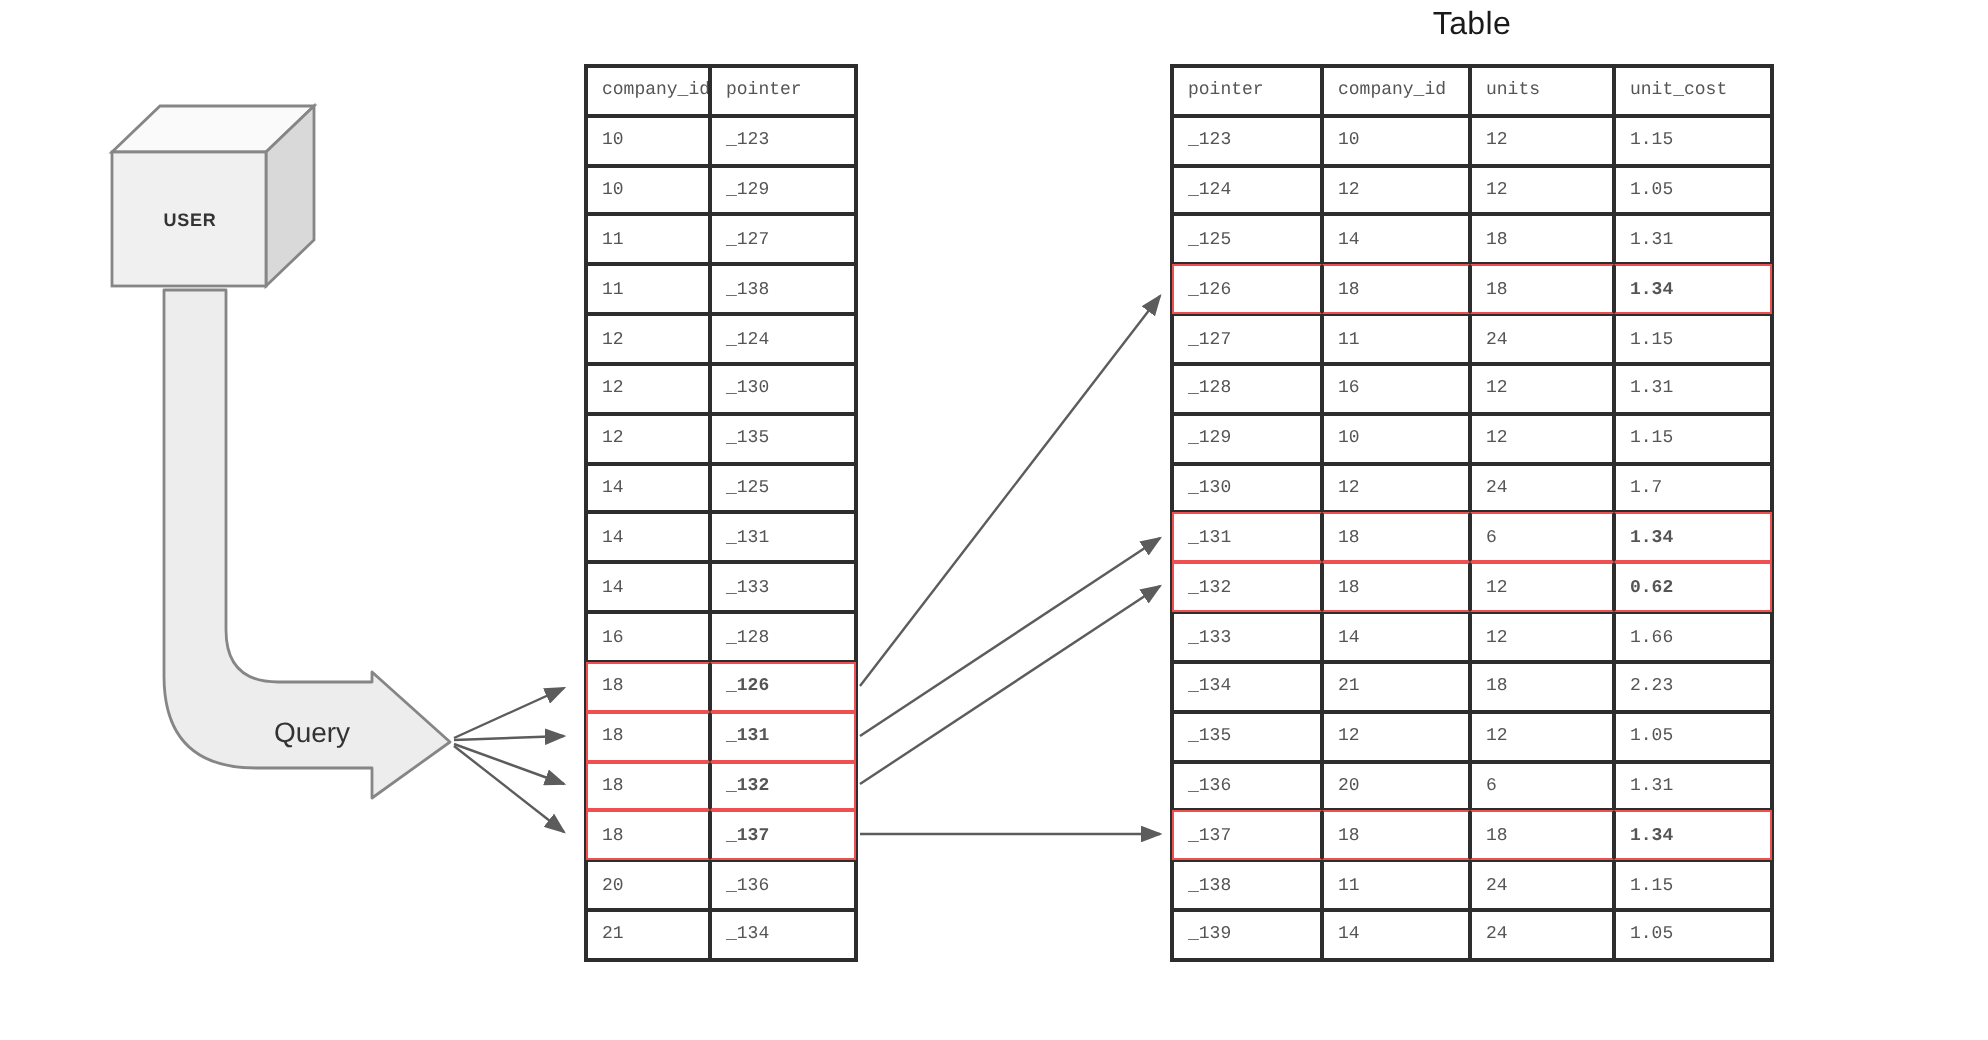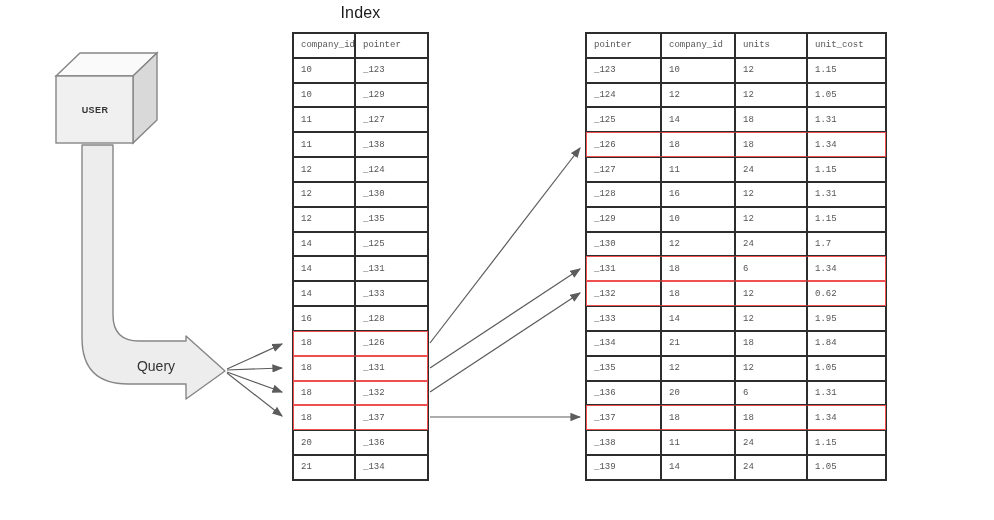--- a/index.html
+++ b/index.html
@@ -18,29 +18,29 @@
   #main-title{left:585px;width:302px;}
   .tbl{position:absolute;top:32px;display:grid;grid-auto-rows:24.83px;
        border:1px solid var(--grid);background:#3b82f6;}
   #index-table{left:292px;grid-template-columns:62px 73px;}
   #main-table{left:585px;grid-template-columns:75px 74px 72px 79px;}
   .cell{border:1px solid var(--grid);background:#fff;display:flex;align-items:center;
         padding-left:7px;font-family:"Liberation Mono","DejaVu Sans Mono",monospace;
         font-size:9px;color:var(--cell-text);white-space:nowrap;overflow:hidden;}
   .cell.hl{border-top-color:var(--hl);border-bottom-color:var(--hl);position:relative;z-index:2;}
   .cell.hl-first{border-left-color:var(--hl);}
-  .cell.hl-last{border-right-color:var(--hl);}
+  .cell.hl-last{border-right-color:var(--hl);font-weight:bold;}
   .svg-label{font-family:"Liberation Sans",sans-serif;}
 </style>
 </head>
 <body>
 
 <div class="canvas">
 
-  <div class="tbl-title" id="index-title">Index</div>
+  <div class="tbl-title" id="main-title">Table</div>
 
   <div class="tbl" id="index-table">
       <div class="cell">company_id</div>
       <div class="cell">pointer</div>
       <div class="cell">10</div>
       <div class="cell">_123</div>
       <div class="cell">10</div>
       <div class="cell">_129</div>
       <div class="cell">11</div>
       <div class="cell">_127</div>
@@ -114,25 +114,25 @@
       <div class="cell hl">18</div>
       <div class="cell hl">6</div>
       <div class="cell hl hl-last">1.34</div>
       <div class="cell hl hl-first">_132</div>
       <div class="cell hl">18</div>
       <div class="cell hl">12</div>
       <div class="cell hl hl-last">0.62</div>
       <div class="cell">_133</div>
       <div class="cell">14</div>
       <div class="cell">12</div>
-      <div class="cell">1.95</div>
+      <div class="cell">1.66</div>
       <div class="cell">_134</div>
       <div class="cell">21</div>
       <div class="cell">18</div>
-      <div class="cell">1.84</div>
+      <div class="cell">2.23</div>
       <div class="cell">_135</div>
       <div class="cell">12</div>
       <div class="cell">12</div>
       <div class="cell">1.05</div>
       <div class="cell">_136</div>
       <div class="cell">20</div>
       <div class="cell">6</div>
       <div class="cell">1.31</div>
       <div class="cell hl hl-first">_137</div>
       <div class="cell hl">18</div>

